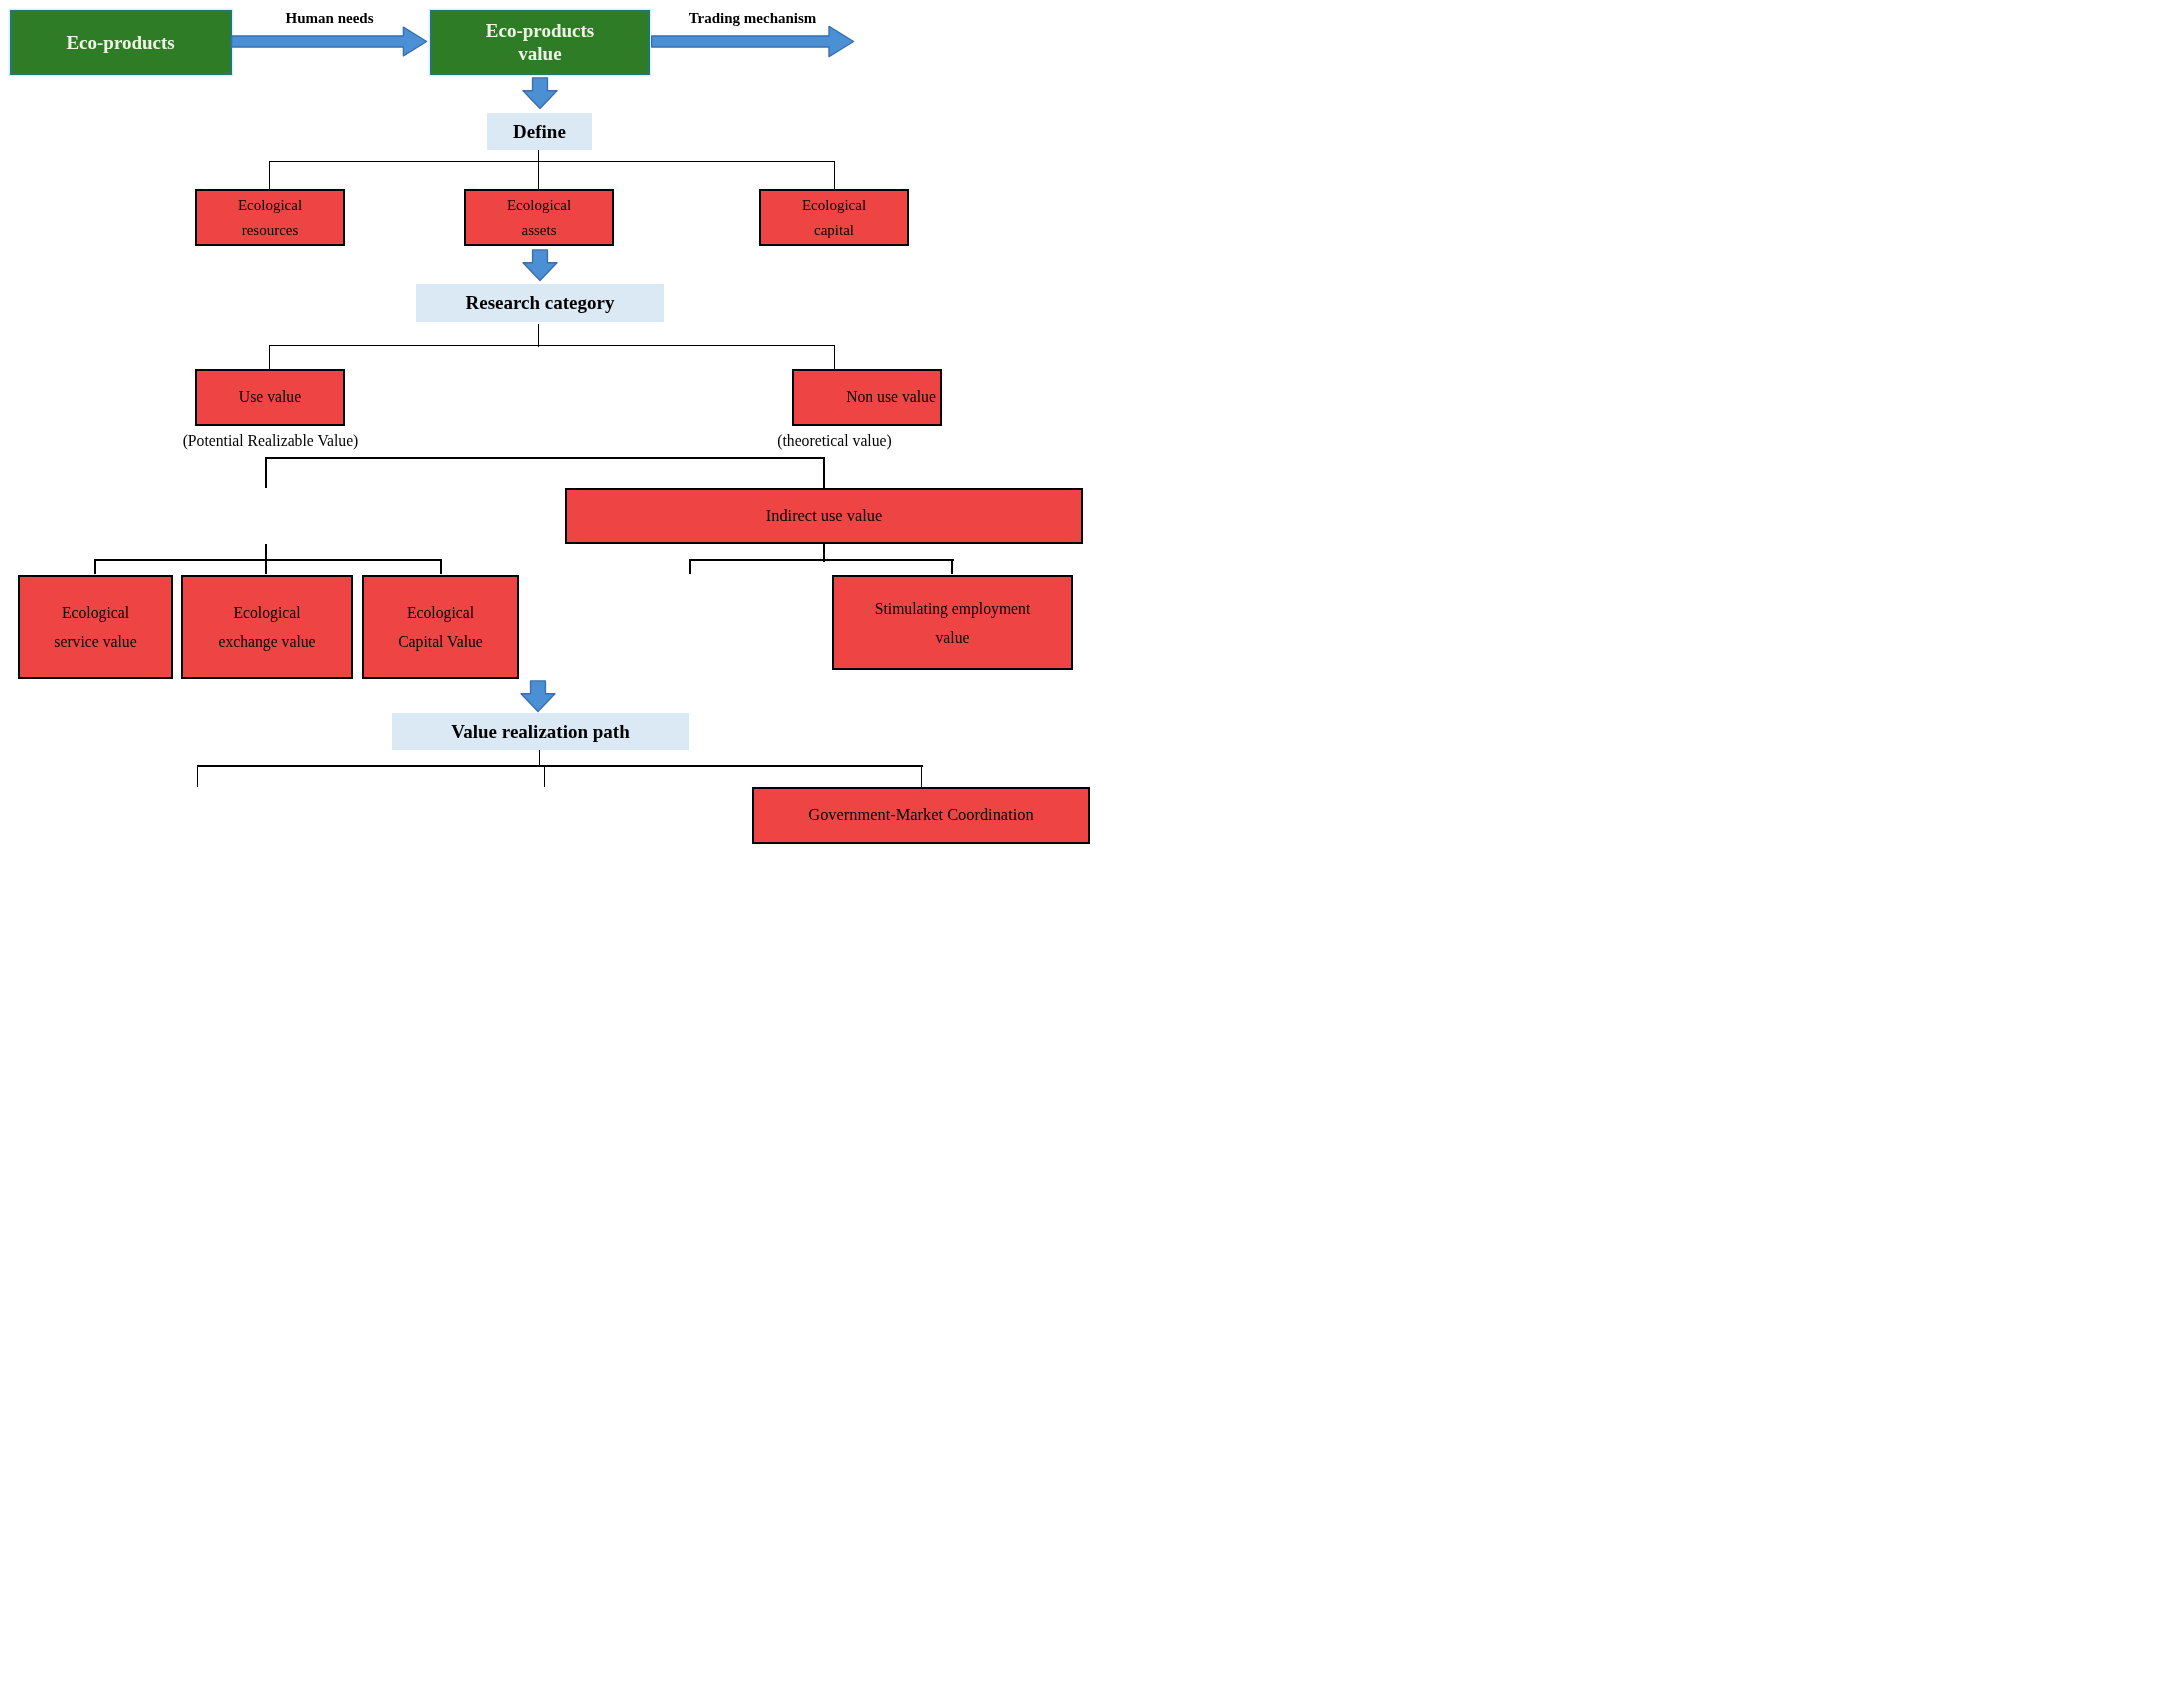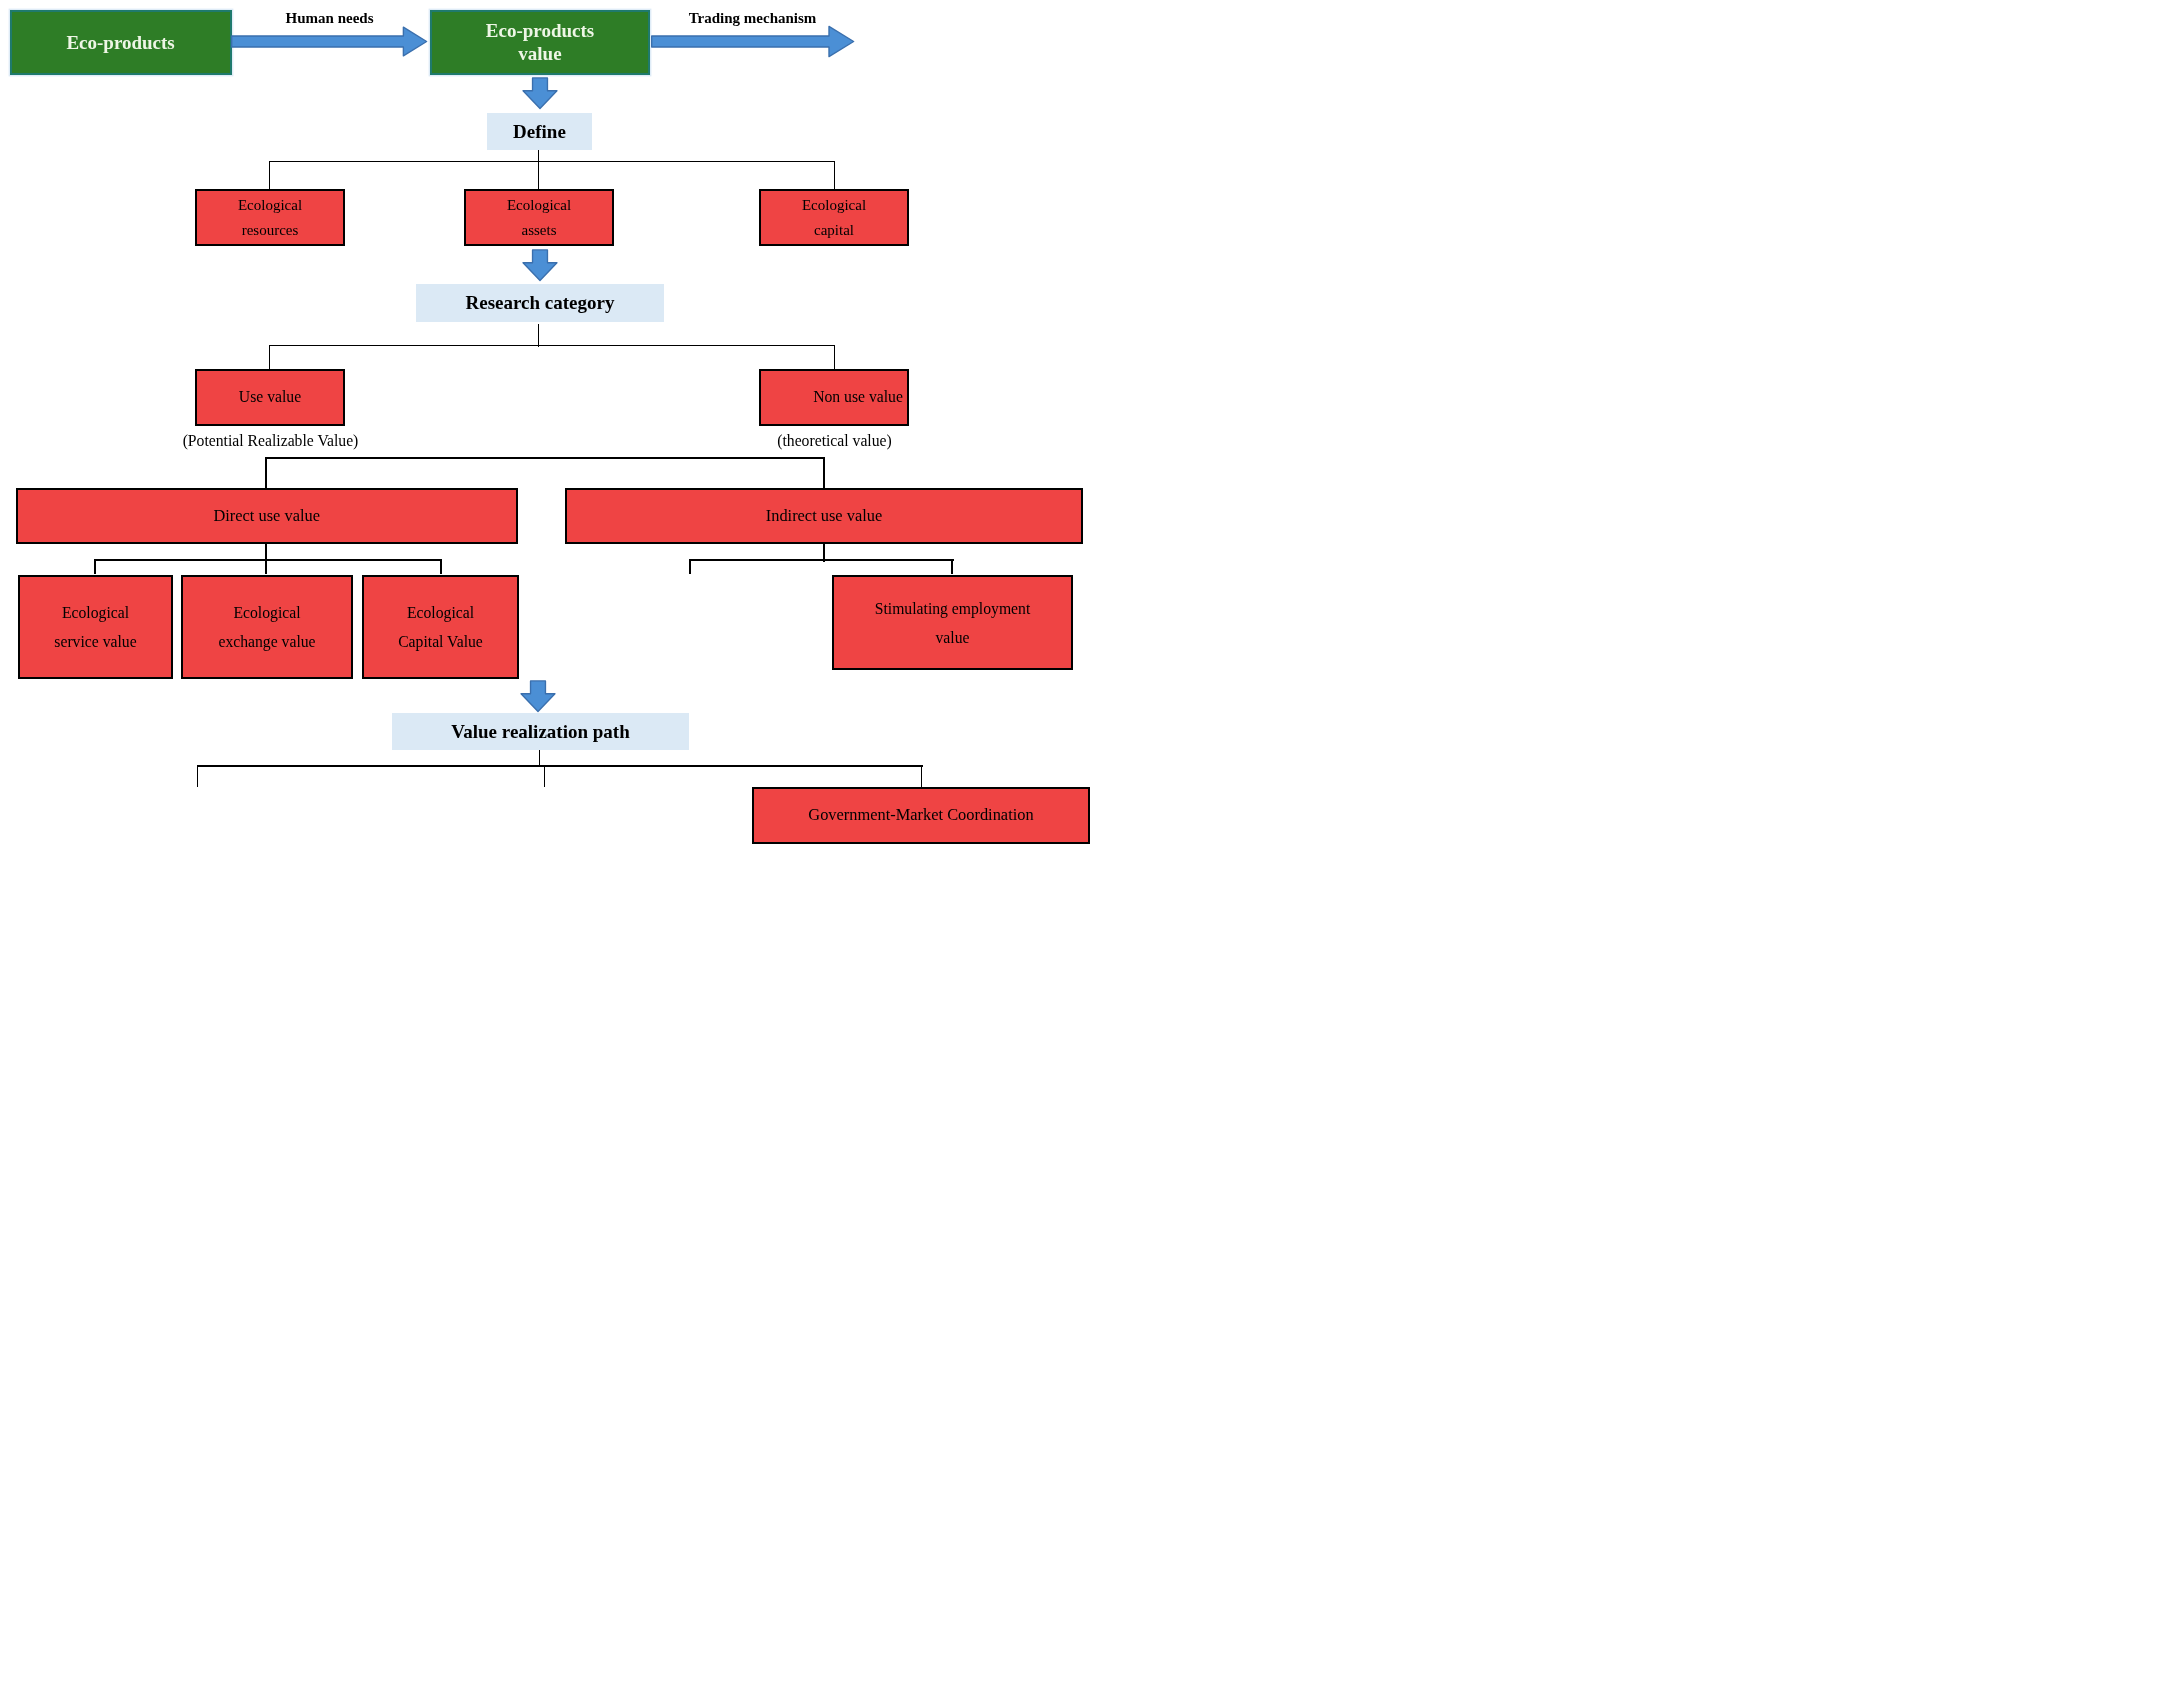--- a/index.html
+++ b/index.html
@@ -105,34 +105,31 @@
   </div>
 
   <div class="abs line" style="left:538px;top:324px;width:1.4px;height:22.6px;"></div>
   <div class="abs line" style="left:269px;top:345px;width:566px;height:1.4px;"></div>
   <div class="abs line" style="left:269px;top:345px;width:1.4px;height:24px;"></div>
   <div class="abs line" style="left:834px;top:345px;width:1.4px;height:24px;"></div>
 
   <div class="abs wbox" style="left:195px;top:369px;width:150px;height:57px;font-size:15.7px;">
     <span>Use value</span>
   </div>
-  <div class="abs wbox" style="left:759px;top:369px;width:150px;height:57px;font-size:15.7px;padding-left:48px;">
+  <div class="abs wbox" style="left:792px;top:369px;width:150px;height:57px;font-size:15.7px;padding-left:48px;">
     <span>Non use value</span>
   </div>
 
   <div class="abs caption" style="left:154px;top:432px;width:233px;">(Potential Realizable Value)</div>
   <div class="abs caption" style="left:718px;top:432px;width:233px;">(theoretical value)</div>
 
   <div class="abs line" style="left:265px;top:457px;width:560px;height:2.1px;"></div>
   <div class="abs line" style="left:265px;top:457px;width:2.1px;height:31px;"></div>
   <div class="abs line" style="left:823px;top:457px;width:2.1px;height:31px;"></div>
 
-  <div class="abs wbox wide" style="left:15.7px;top:488px;width:502px;height:56px;">
-    <span>Direct use value</span>
-  </div>
   <div class="abs wbox wide" style="left:565px;top:488px;width:518px;height:56px;">
     <span>Indirect use value</span>
   </div>
 
   <div class="abs line" style="left:265px;top:544px;width:2.1px;height:18px;"></div>
   <div class="abs line" style="left:94px;top:559px;width:348px;height:2.1px;"></div>
   <div class="abs line" style="left:94px;top:559px;width:2.1px;height:15px;"></div>
   <div class="abs line" style="left:265px;top:559px;width:2.1px;height:15px;"></div>
   <div class="abs line" style="left:440px;top:559px;width:2.1px;height:15px;"></div>
 

